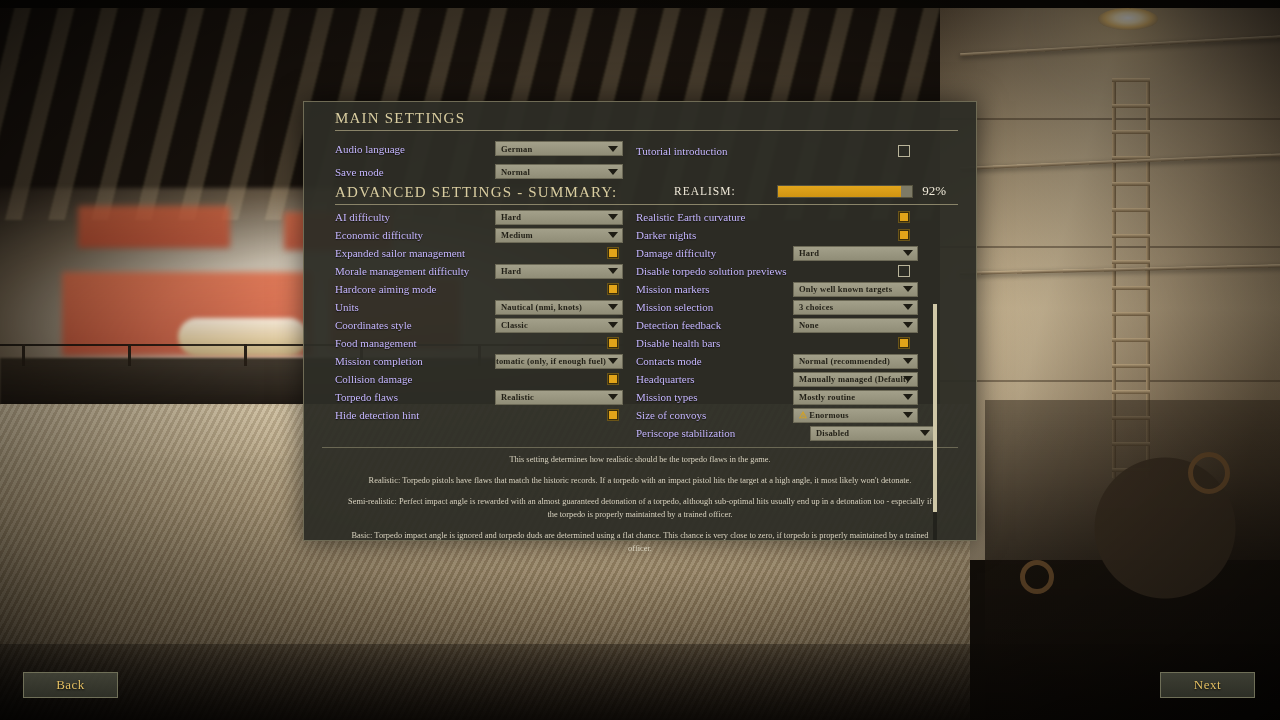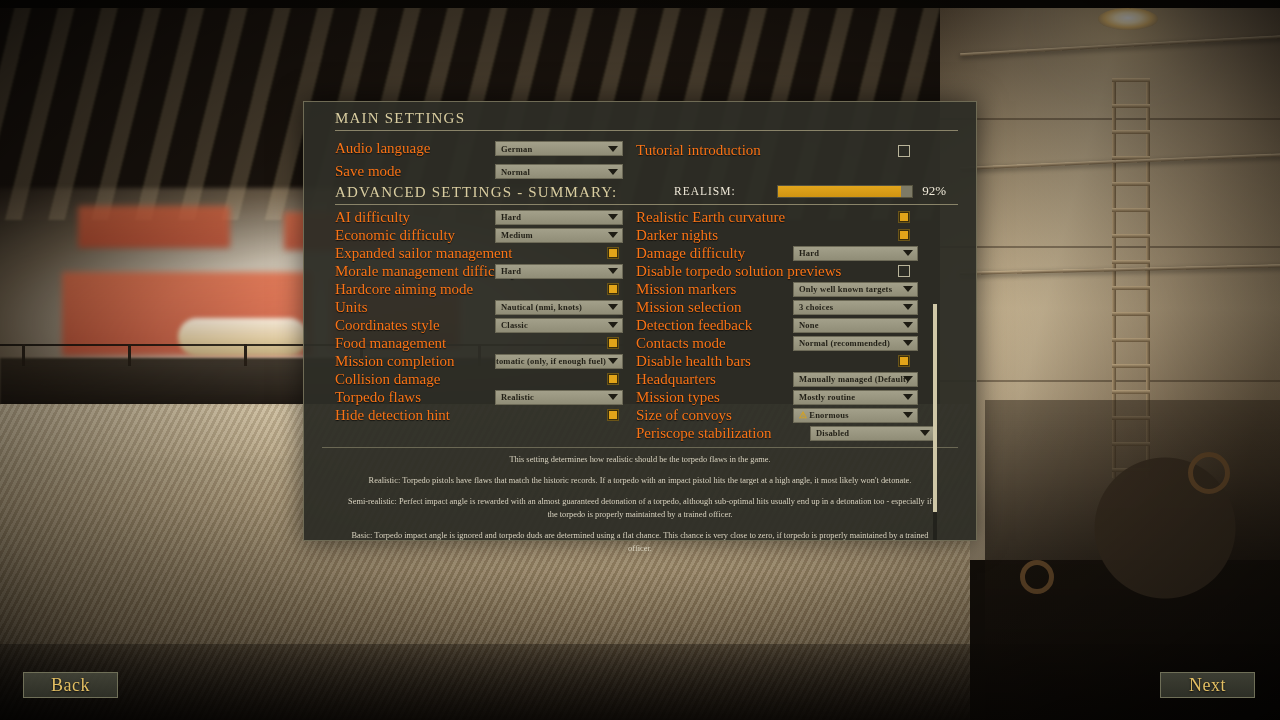--- a/index.html
+++ b/index.html
@@ -111,21 +111,21 @@
 
   .cols { display: flex; position: relative; }
   .col-l { width: 318px; padding-left: 31px; }
   .col-r { width: 322px; padding-left: 14px; }
 
   .row {
     display: flex; align-items: center; height: 18px; margin-top: 2px;
     position: relative;
   }
   .row .label {
-    font-size: 15px; color: #f97316; white-space: nowrap;
+    font-size: 11px; color: #c4b5fd; white-space: nowrap;
     text-shadow: 0 1px 1px rgba(0,0,0,0.7);
   }
 
   
   .dd {
     position: absolute; height: 15px; display: flex; align-items: center;
     background: linear-gradient(180deg,#a3a08a,#908d77);
     border: 1px solid #6d6a57; padding: 0 16px 0 5px;
     font-size: 8.5px; color: #211f16; letter-spacing: .2px;
     font-family: "Liberation Serif", serif; font-weight: 700;
@@ -173,21 +173,21 @@
     border-top: 1px solid #6b6854;
     text-align: center; color: #d8d2bf; font-size: 8.4px; line-height: 1.55;
   }
   .desc p { margin-bottom: 8px; padding: 0 22px; }
 
   
   .btn {
     position: absolute; height: 26px; width: 95px;
     background: linear-gradient(180deg, rgba(74,76,63,0.80), rgba(52,54,44,0.85));
     border: 1px solid #6f6f58;
-    color: #e3bf63; font-size: 18px; letter-spacing: .5px;
+    color: #e3bf63; font-size: 13px; letter-spacing: .5px;
     display: flex; align-items: center; justify-content: center;
     text-shadow: 0 1px 2px rgba(0,0,0,0.85);
   }
   #btn-back { left: 23px; bottom: 22px; }
   #btn-next { right: 25px; bottom: 22px; }
 </style>
 </head>
 <body>
 
 <div id="scene">
@@ -398,29 +398,29 @@
           </div>
         </div>
         <div class="row" style="height: 16px;">
           <span class="label">Detection feedback</span>
           <div class="dd" style="left: 157px; width: 125px;">
             <span>None</span>
             <span class="caret"></span>
           </div>
         </div>
         <div class="row" style="height: 16px;">
-          <span class="label">Contacts mode</span>
-          <div class="dd" style="left: 157px; width: 125px;">
-            <span>Normal (recommended)</span>
-            <span class="caret"></span>
-          </div>
-        </div>
-        <div class="row" style="height: 16px;">
           <span class="label">Disable health bars</span>
           <div class="cb on" style="left: 262px;"></div>
+        </div>
+        <div class="row" style="height: 16px;">
+          <span class="label">Contacts mode</span>
+          <div class="dd" style="left: 157px; width: 125px;">
+            <span>Normal (recommended)</span>
+            <span class="caret"></span>
+          </div>
         </div>
         <div class="row" style="height: 16px;">
           <span class="label">Headquarters</span>
           <div class="dd" style="left: 157px; width: 125px;">
             <span>Manually managed (Default)</span>
             <span class="caret"></span>
           </div>
         </div>
         <div class="row" style="height: 16px;">
           <span class="label">Mission types</span>

